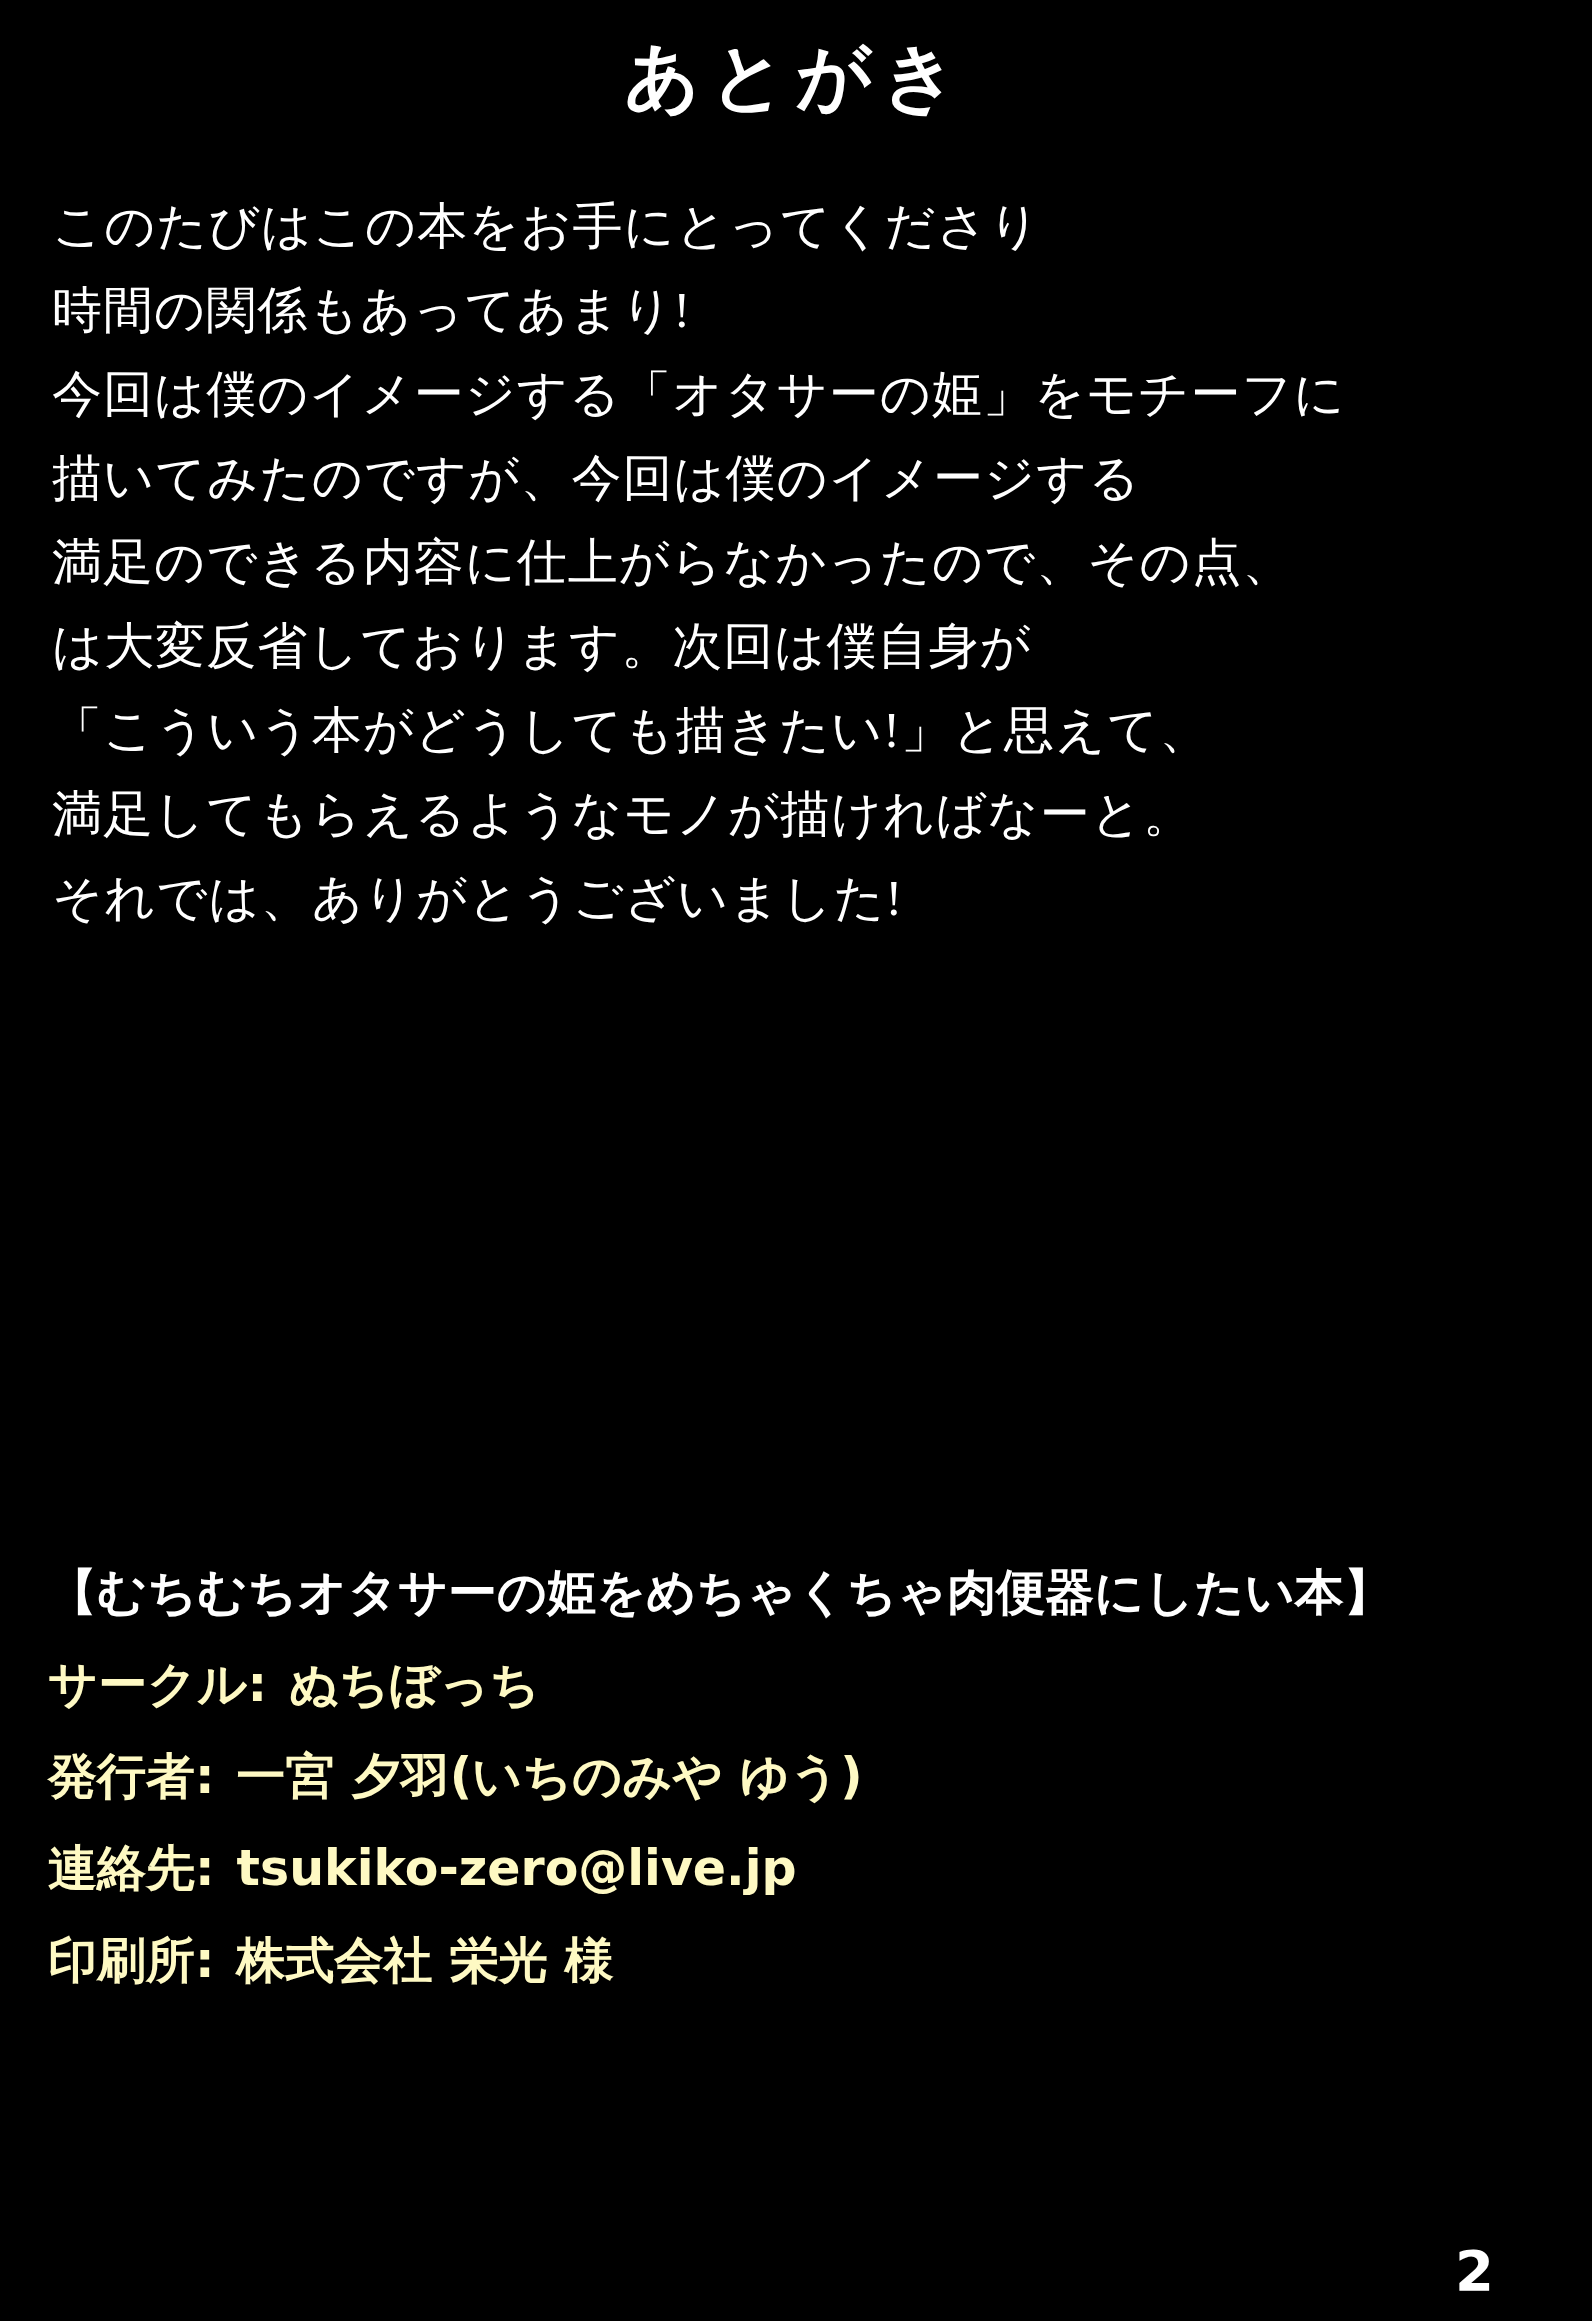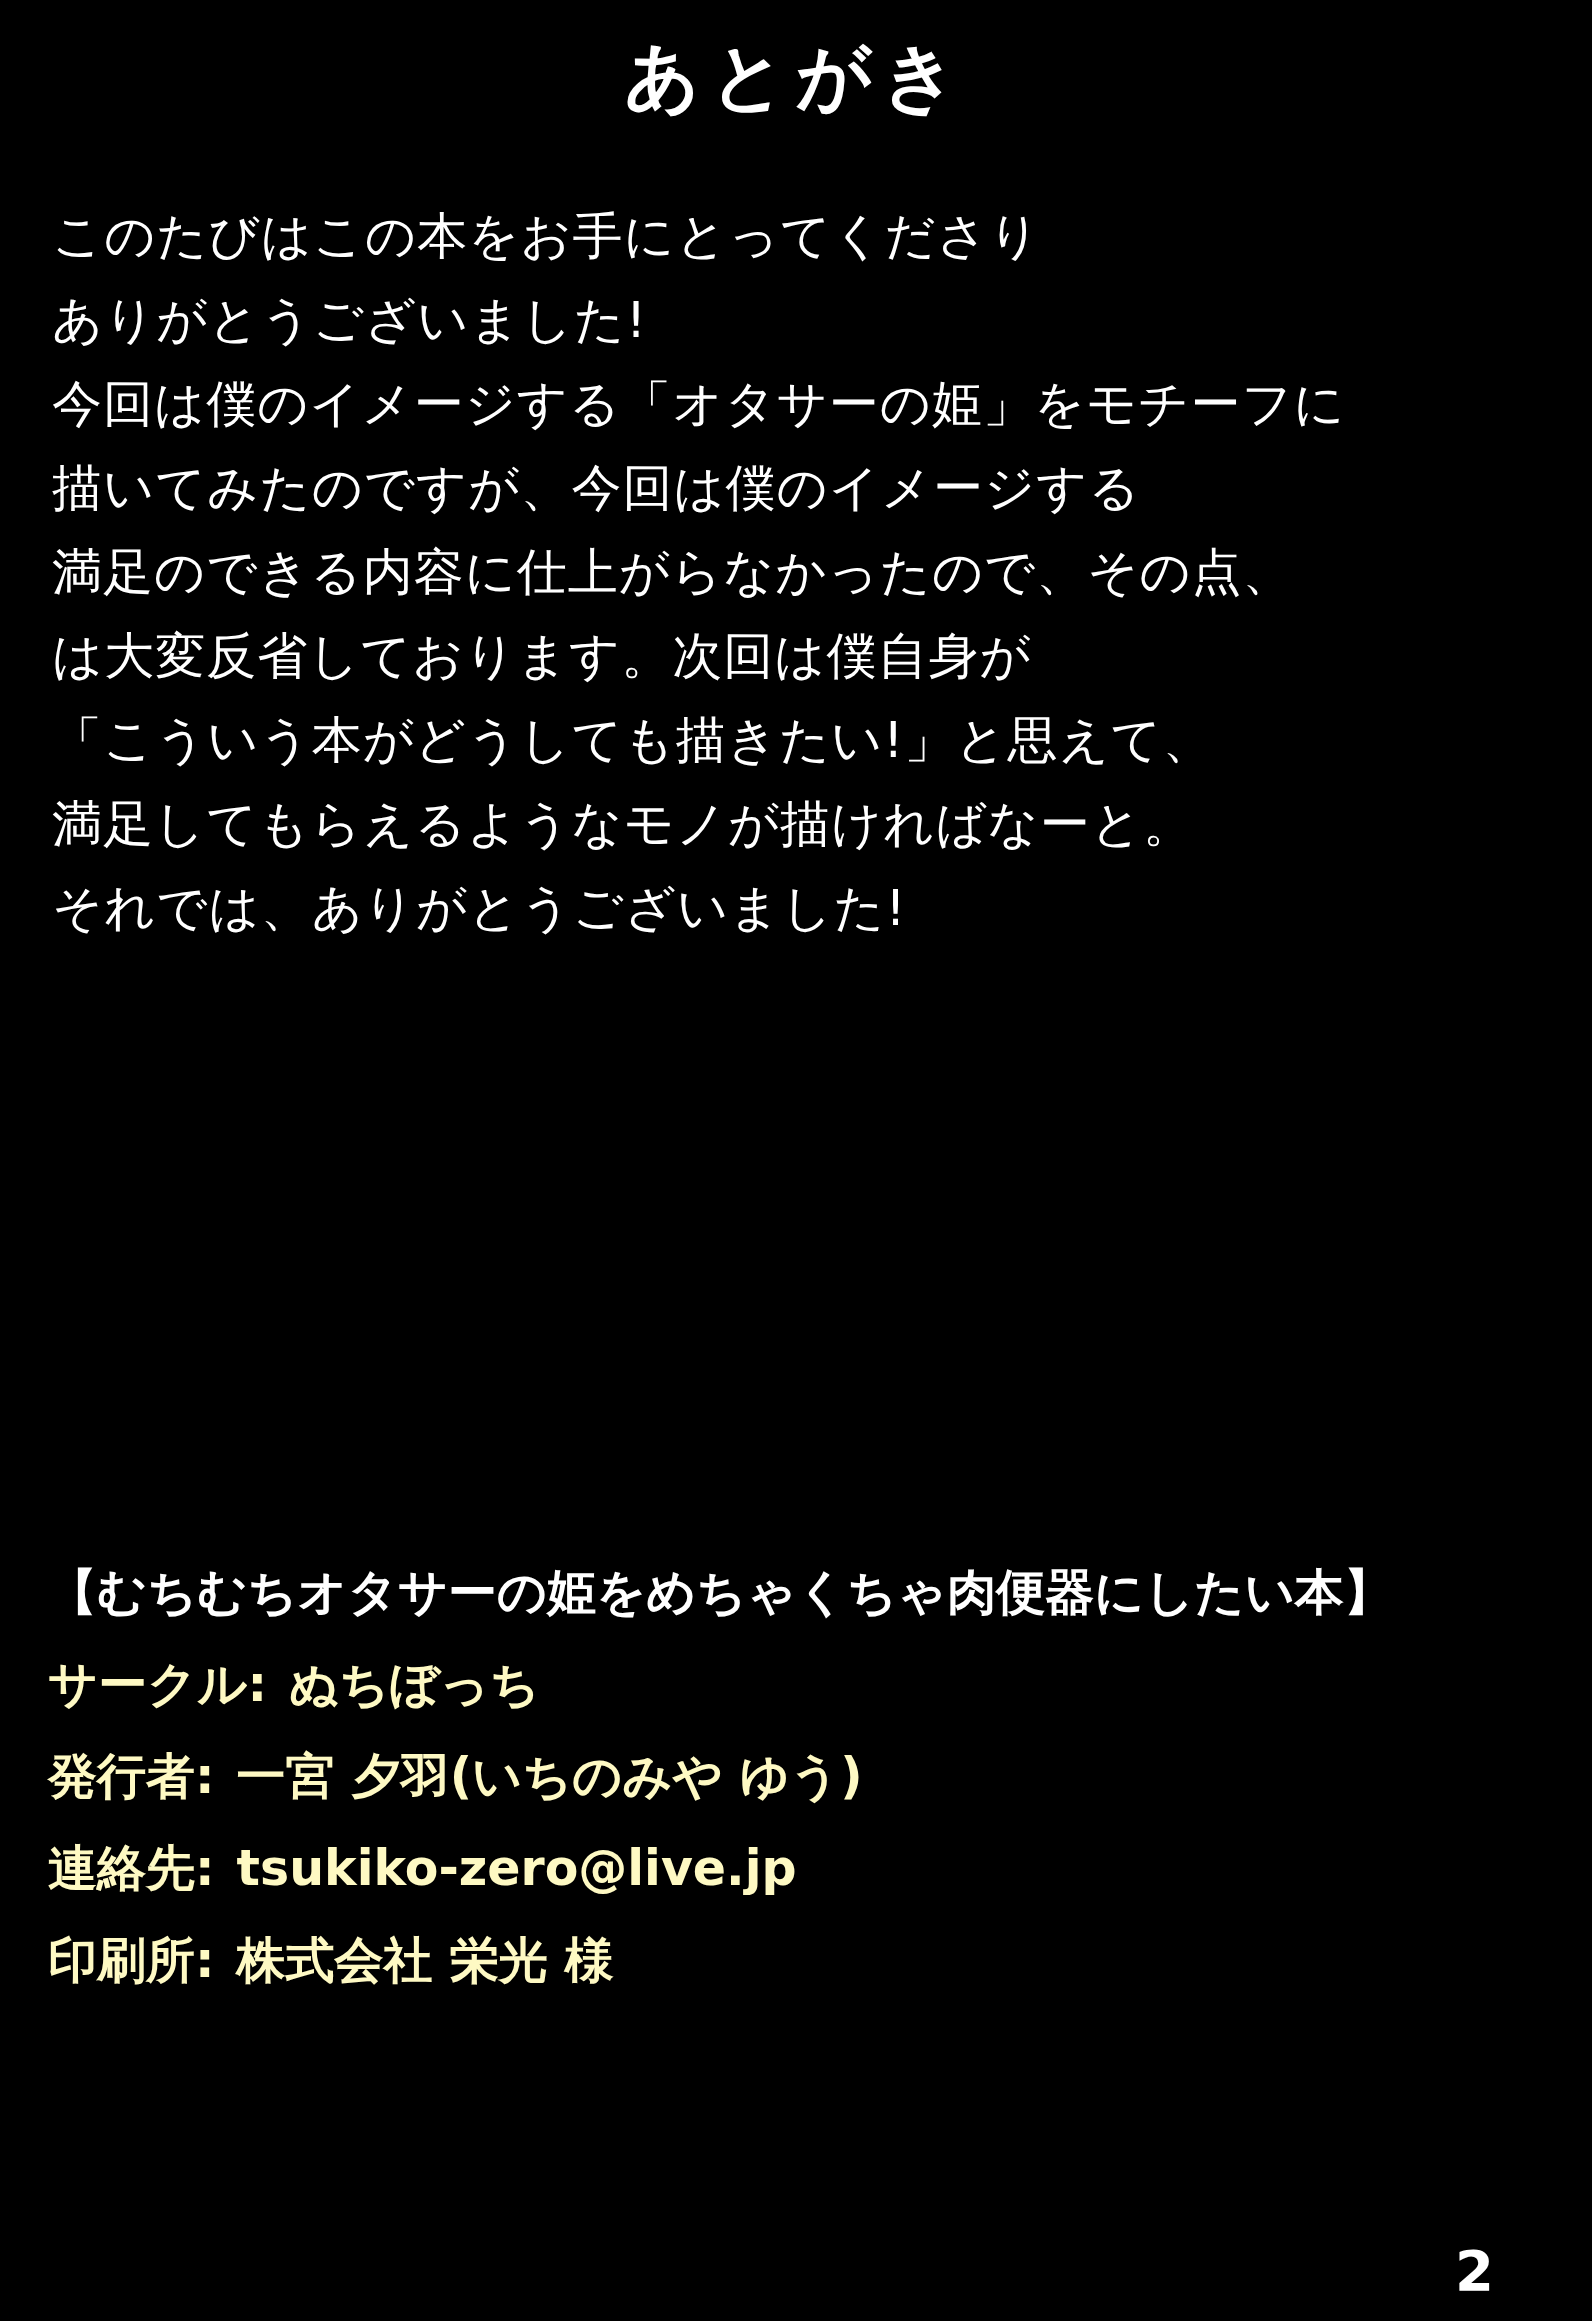--- a/index.html
+++ b/index.html
@@ -27,23 +27,24 @@
     width: 1592px;
     text-align: center;
     font-size: 74px;
     font-weight: bold;
     letter-spacing: 10px;
     color: #ffffff;
     white-space: nowrap;
   }
   .body-block {
     position: absolute;
-    top: 194px;
+    top: 184px;
     left: 52px;
     width: 1473px;
+    font-family: Liberation Serif, serif;
   }
   .body-line {
     font-size: 50px;
     line-height: 84px;
     color: #ffffff;
     white-space: nowrap;
     letter-spacing: 1px;
   }
   .colophon-block {
     position: absolute;
@@ -84,21 +85,21 @@
 </style>
 </head>
 <body>
 
 <div class="page">
 
   <div class="title">あとがき</div>
 
   <div class="body-block">
     <div class="body-line">このたびはこの本をお手にとってくださり</div>
-    <div class="body-line">ありがとうございました!</div>
+    <div class="body-line">時間の関係もあってあまり!</div>
     <div class="body-line">今回は僕のイメージする「オタサーの姫」をモチーフに</div>
     <div class="body-line">描いてみたのですが、今回は僕のイメージする</div>
     <div class="body-line">満足のできる内容に仕上がらなかったので、その点、</div>
     <div class="body-line">は大変反省しております。次回は僕自身が</div>
     <div class="body-line">「こういう本がどうしても描きたい!」と思えて、</div>
     <div class="body-line">満足してもらえるようなモノが描ければなーと。</div>
     <div class="body-line">それでは、ありがとうございました!</div>
   </div>
 
   <div class="colophon-block">

